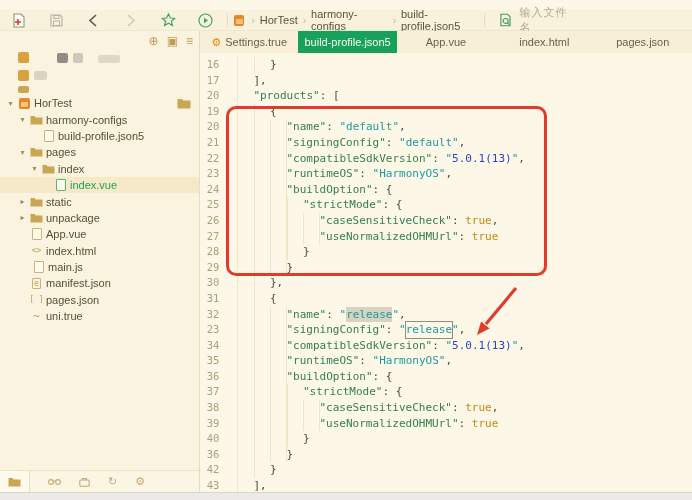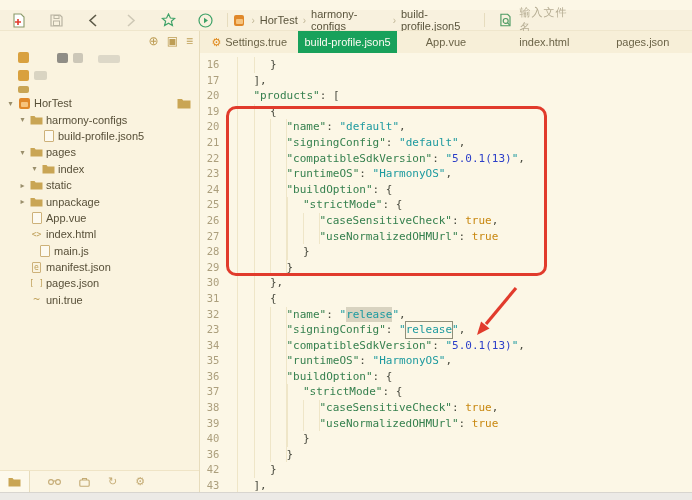--- a/index.html
+++ b/index.html
@@ -216,20 +216,27 @@
           </div>
           <div class="trow" style="padding-left: 28px;">
             <span class="tchev">▾</span>
             <span class="ticon">
               <svg width="13" height="10" viewBox="0 0 13 10">
                 <path d="M0.5 1h4l1.2 1.5h6.8V9.5H0.5z" fill="#C9A554"></path>
               </svg>
             </span>
             <span class="tlabel">index</span>
           </div>
+          <div class="trow sel" style="padding-left: 40px;">
+            <span class="tchev"></span>
+            <span class="ticon">
+              <span class="docico green"></span>
+            </span>
+            <span class="tlabel">index.vue</span>
+          </div>
           <div class="trow" style="padding-left: 16px;">
             <span class="tchev">▸</span>
             <span class="ticon">
               <svg width="13" height="10" viewBox="0 0 13 10">
                 <path d="M0.5 1h4l1.2 1.5h6.8V9.5H0.5z" fill="#C9A554"></path>
               </svg>
             </span>
             <span class="tlabel">static</span>
           </div>
           <div class="trow" style="padding-left: 16px;">
@@ -248,21 +255,21 @@
             </span>
             <span class="tlabel">App.vue</span>
           </div>
           <div class="trow" style="padding-left: 16px;">
             <span class="tchev"></span>
             <span class="ticon">
               <span class="fileglyph">&lt;&gt;</span>
             </span>
             <span class="tlabel">index.html</span>
           </div>
-          <div class="trow" style="padding-left: 24px;">
+          <div class="trow" style="padding-left: 18px;">
             <span class="tchev"></span>
             <span class="ticon">
               <span class="docico"></span>
             </span>
             <span class="tlabel">main.js</span>
           </div>
           <div class="trow" style="padding-left: 16px;">
             <span class="tchev"></span>
             <span class="ticon">
               <span class="fileglyph" style="border:1px solid #cdb179;border-radius:1px;padding:0 1px;">e</span>

